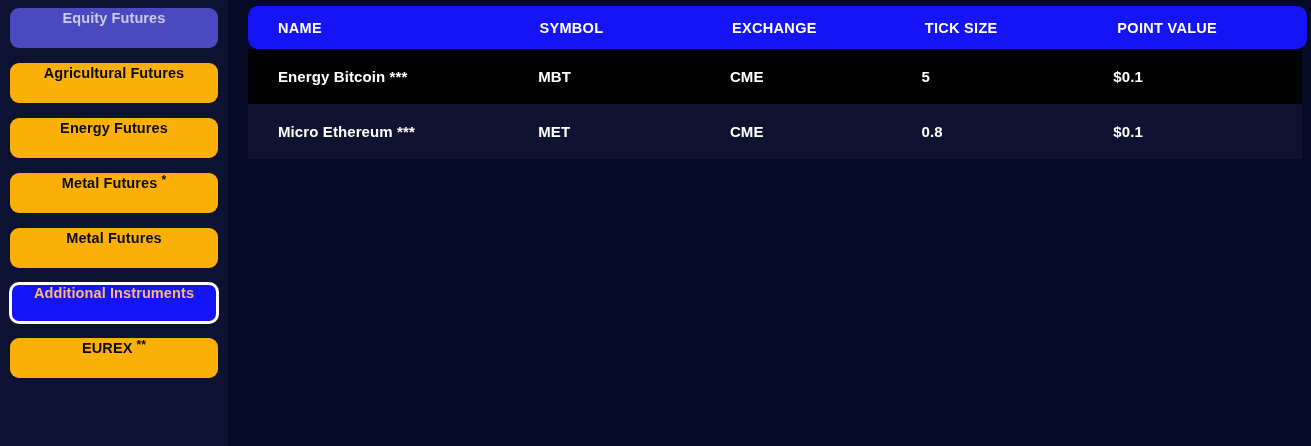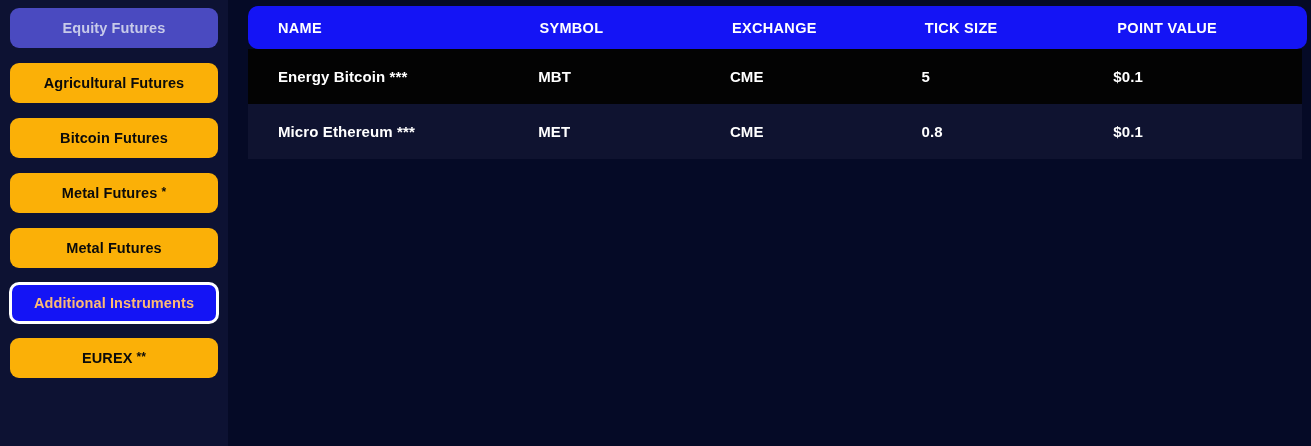--- a/index.html
+++ b/index.html
@@ -37,21 +37,21 @@
   .nav-btn {
     height: 40px;
     min-height: 40px;
     border-radius: 9px;
     background: #fbb007;
     color: #0b0b0b;
     font-size: 14.5px;
     font-weight: bold;
     letter-spacing: 0.1px;
     display: flex;
-    align-items: center;
+    align-items: flex-start;
     justify-content: center;
     cursor: pointer;
     border: 2px solid transparent;
     text-align: center;
     white-space: nowrap;
     user-select: none;
   }
 
   .nav-btn.hovered {
     background: #4a4ac0;
@@ -136,21 +136,21 @@
 <div id="app">
 
   <nav id="sidebar">
       <div class="nav-btn hovered">
         <span>Equity Futures</span>
       </div>
       <div class="nav-btn">
         <span>Agricultural Futures</span>
       </div>
       <div class="nav-btn">
-        <span>Bitcoin Futures</span>
+        <span>Energy Futures</span>
       </div>
       <div class="nav-btn">
         <span>Metal Futures</span>
         <span class="sup">*</span>
       </div>
       <div class="nav-btn">
         <span>Metal Futures</span>
       </div>
       <div class="nav-btn active">
         <span>Additional Instruments</span>

